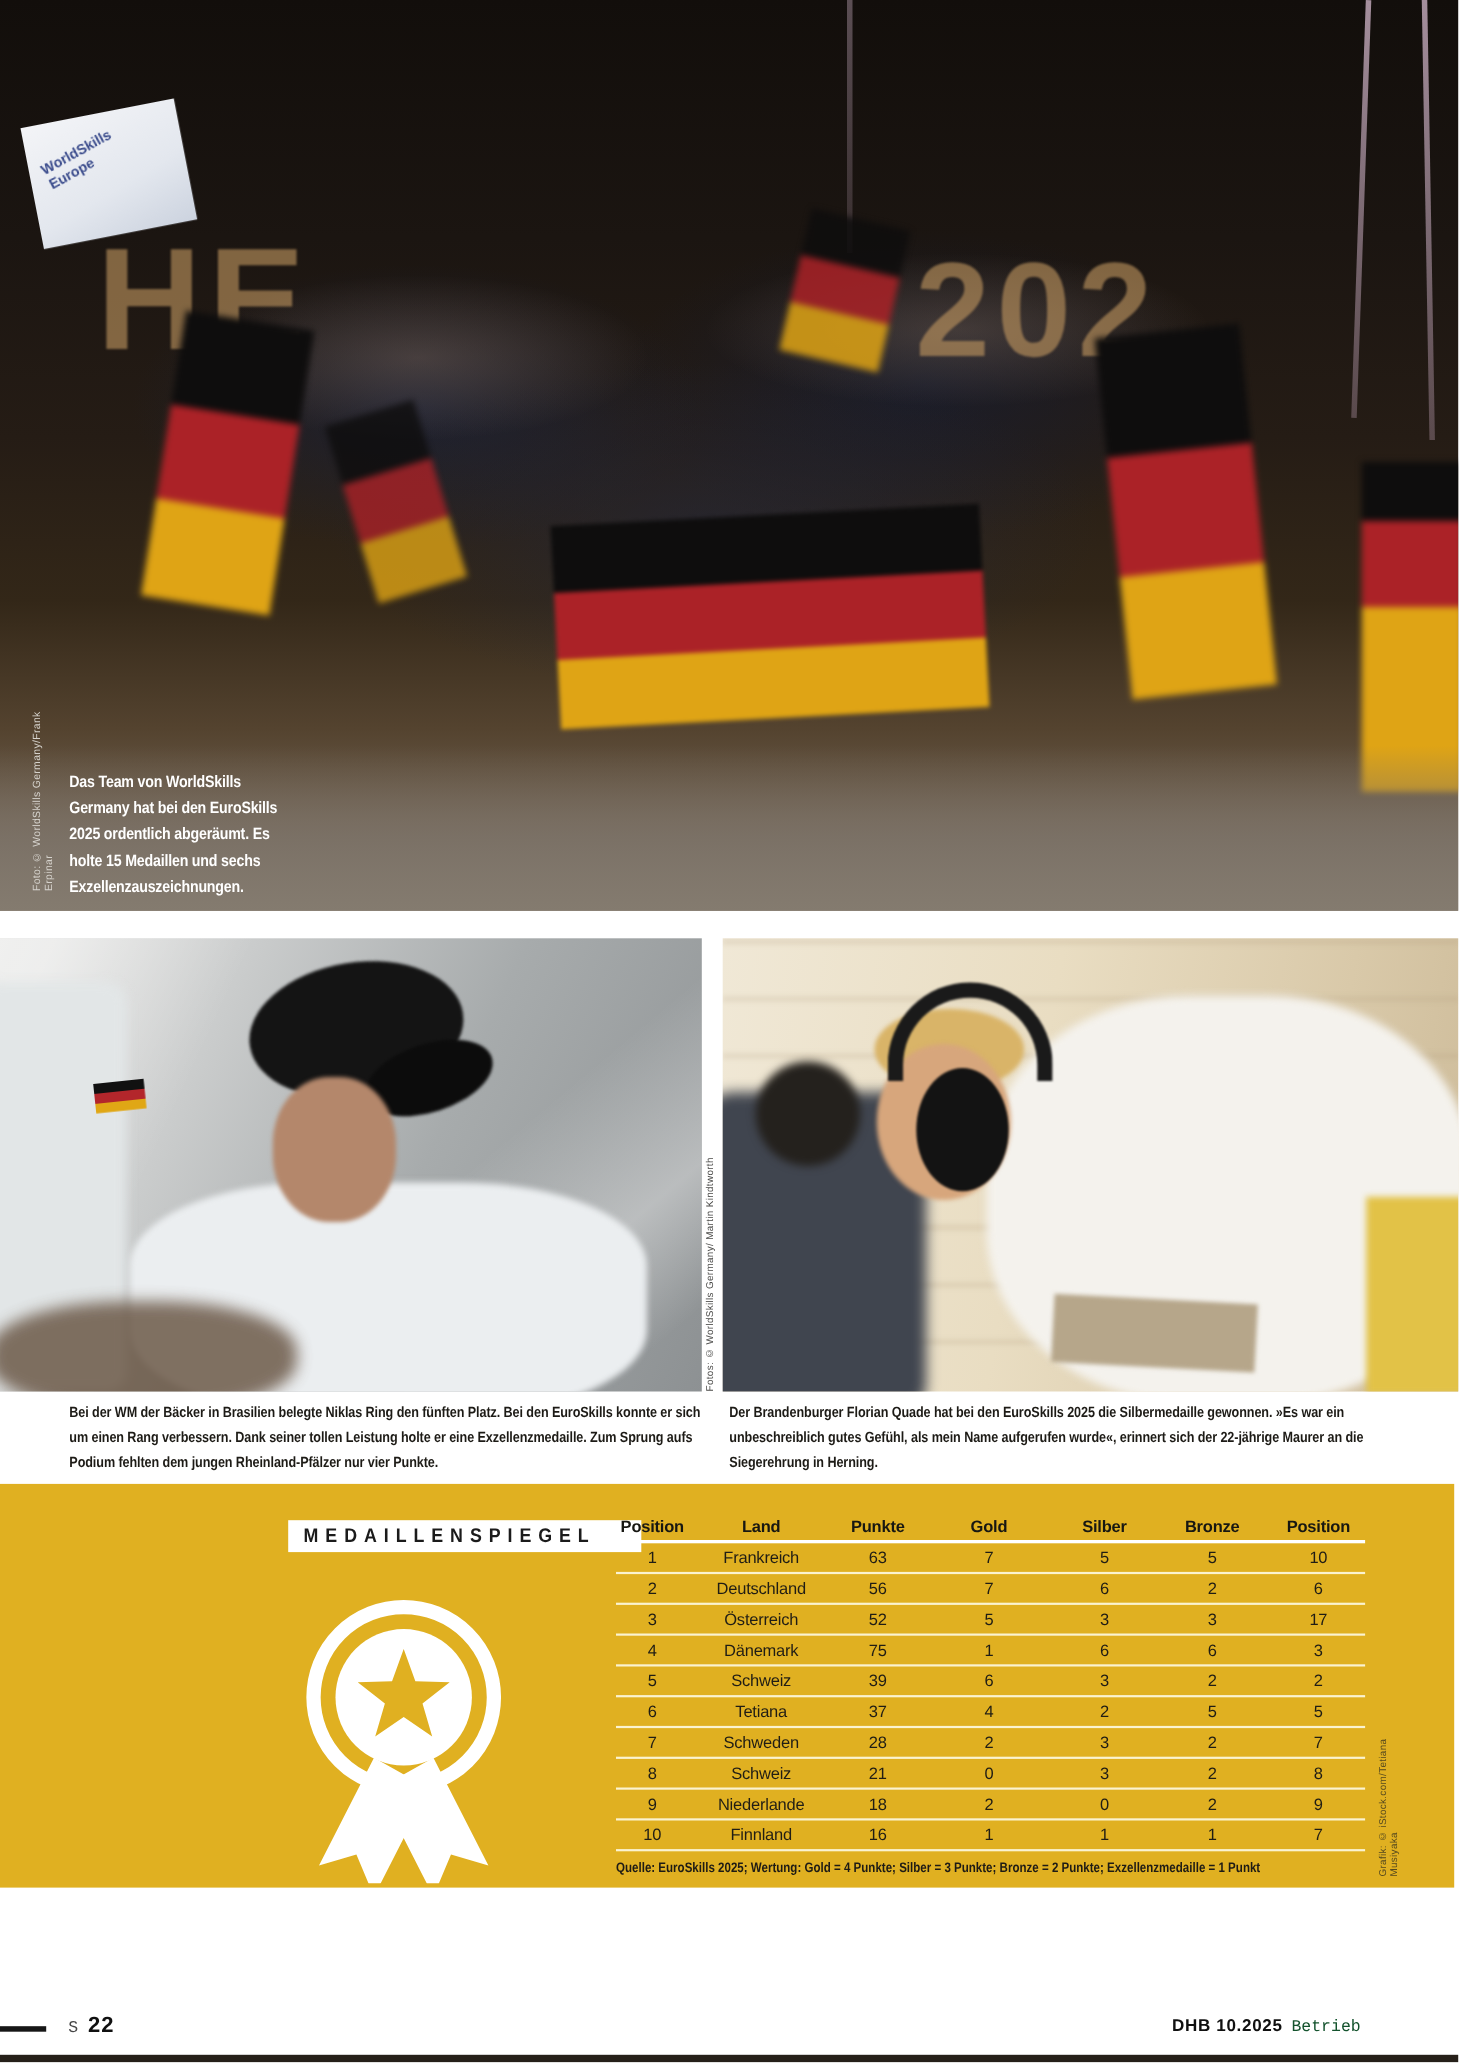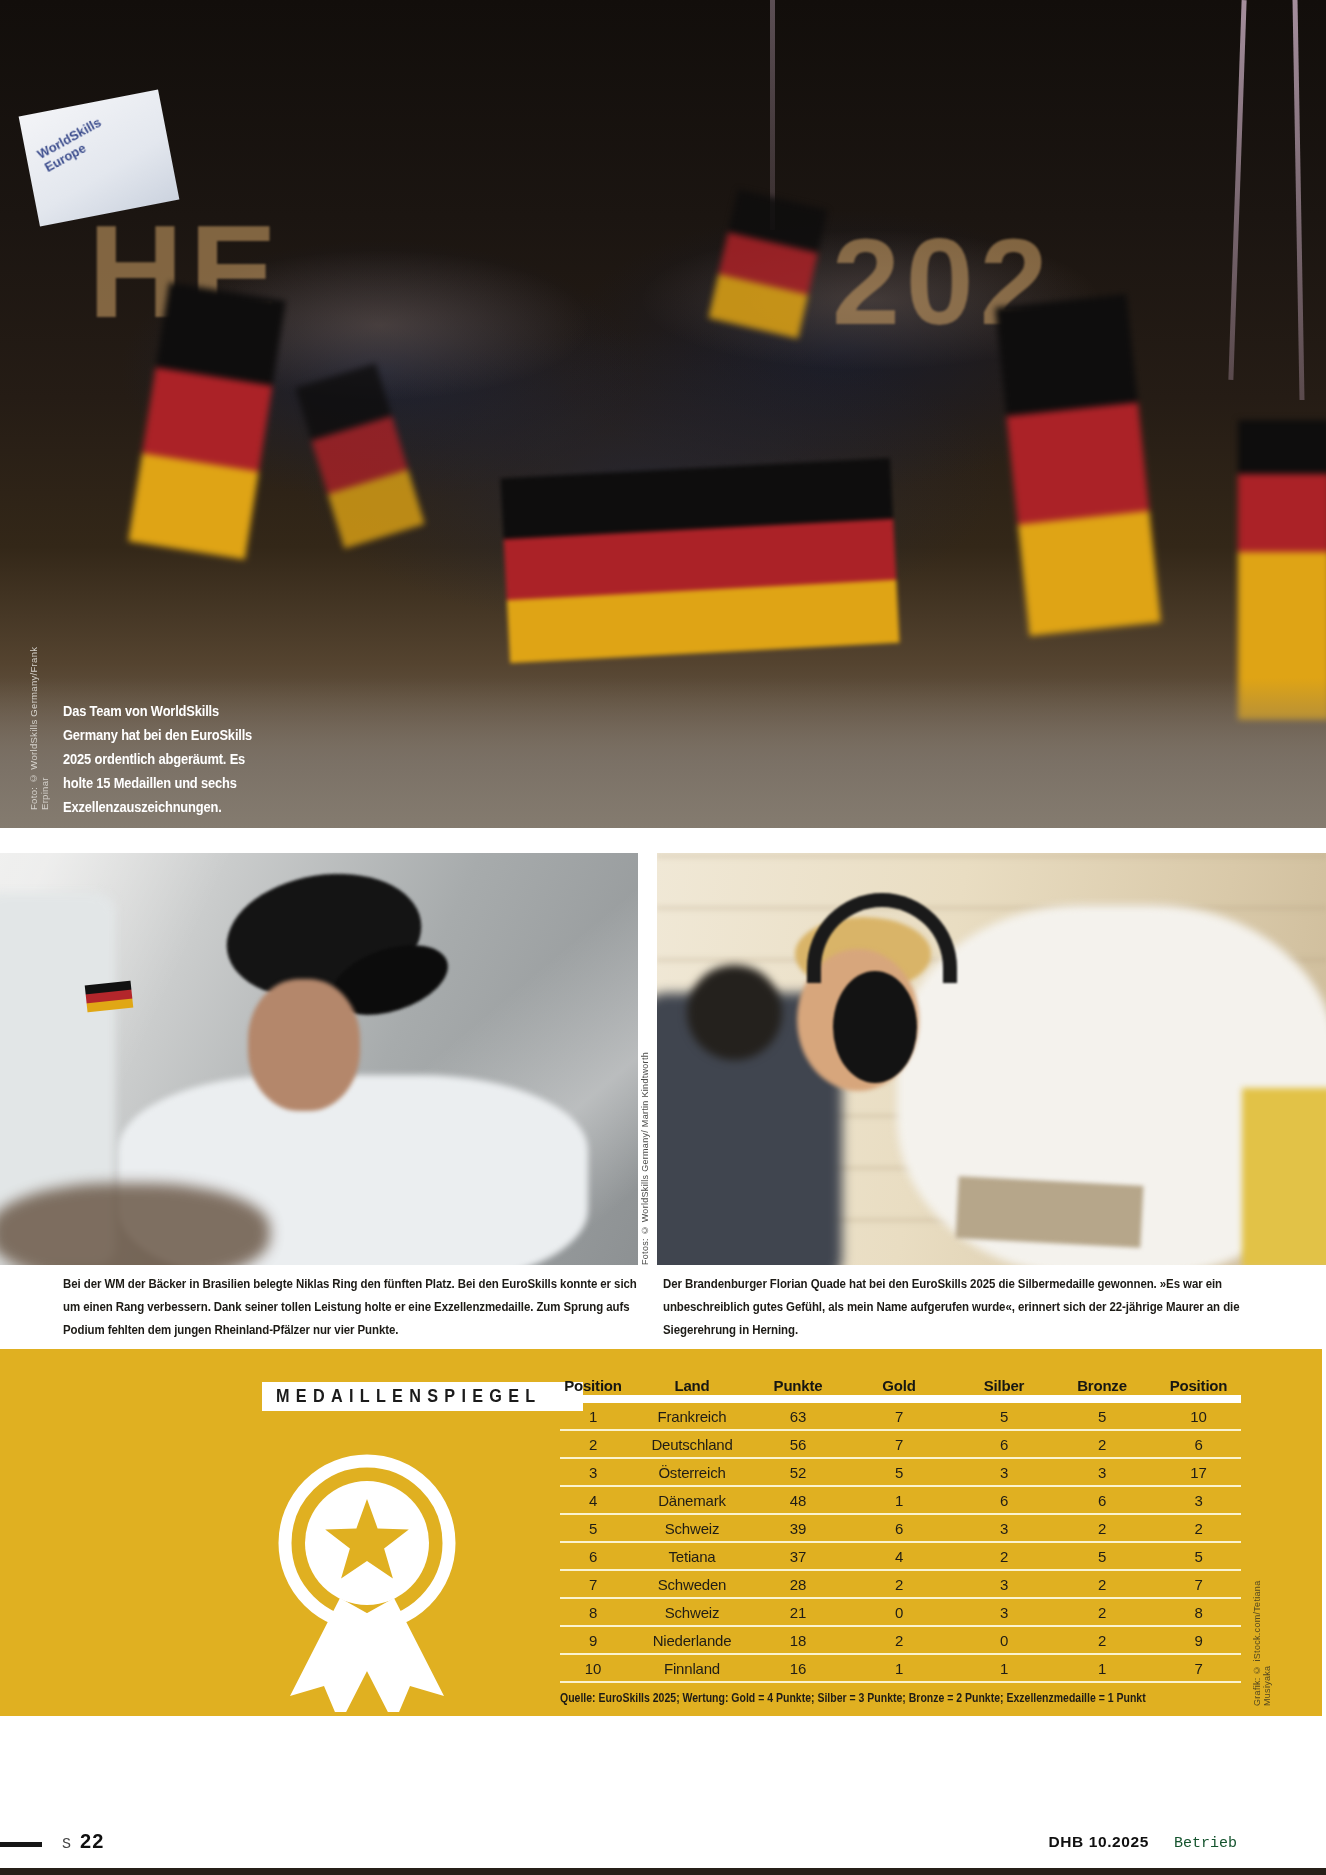--- a/index.html
+++ b/index.html
@@ -80,33 +80,33 @@
 
   
   .medal-panel { position:absolute; left:0; top:1349px; width:1322px; height:367px; background:#e0b021; }
   .heading-box { position:absolute; left:262px; top:33px; background:#ffffff; padding:4px 12px 4px 14px; }
   .heading-text { display:inline-block; font-size:18px; font-weight:700; letter-spacing:7px; color:#1b1b1b;
     transform:scaleX(.9); transform-origin:0 0; white-space:nowrap; }
   .medal-svg { position:absolute; left:278px; top:99px; }
   .medal-table { position:absolute; left:560px; top:27px; width:681px; --cols:66px 132px 80px 122px 88px 108px 85px; }
   .trow { display:grid; grid-template-columns:var(--cols); align-items:center; height:28px;
     border-bottom:2px solid #fbf3d0; }
-  .trow.thead { height:27px; border-bottom:8px solid #ffffff; }
+  .trow.thead { height:27px; border-bottom:3px solid #ffffff; }
   .tcell { text-align:center; font-size:15px; color:#201d15; letter-spacing:-.2px; }
   .thead .tcell { font-weight:700; color:#171712; }
   .source-line { position:absolute; left:560px; top:342px; width:810px; font-size:12.5px; font-weight:700;
     color:#1e1b15; transform:scaleX(.84); transform-origin:0 0; white-space:nowrap; }
   .panel-credit { left:1252px; top:195px; height:162px; color:#55491f; font-size:9px; position:absolute; }
 
   
   .footer-rule { position:absolute; left:0; top:1842px; width:42px; height:5px; background:#161616; }
   .footer-left { position:absolute; left:62px; top:1830px; display:flex; align-items:baseline; gap:9px; }
   .footer-page-prefix { font-family:"Liberation Mono", monospace; font-size:15px; color:#454545; }
   .footer-page-number { font-size:20px; font-weight:800; color:#101010; letter-spacing:1px; }
-  .footer-right { position:absolute; right:89px; top:1833px; display:flex; align-items:baseline; gap:25px; }
+  .footer-right { position:absolute; right:89px; top:1833px; display:flex; align-items:baseline; gap:8px; }
   .footer-issue { font-size:15.5px; font-weight:800; color:#101010; letter-spacing:.6px; }
   .footer-section { font-family:"Liberation Mono", monospace; font-size:15px; color:#14532d; }
   .bottom-edge { position:absolute; left:0; top:1868px; width:1326px; height:7px; background:#262019; }
 </style>
 </head>
 <body>
 
 <div class="page">
 
   <div class="top-photo">
@@ -209,21 +209,21 @@
           <div class="tcell">Österreich</div>
           <div class="tcell">52</div>
           <div class="tcell">5</div>
           <div class="tcell">3</div>
           <div class="tcell">3</div>
           <div class="tcell">17</div>
         </div>
         <div class="trow tbody">
           <div class="tcell">4</div>
           <div class="tcell">Dänemark</div>
-          <div class="tcell">48</div>
+          <div class="tcell">75</div>
           <div class="tcell">1</div>
           <div class="tcell">6</div>
           <div class="tcell">6</div>
           <div class="tcell">3</div>
         </div>
         <div class="trow tbody">
           <div class="tcell">5</div>
           <div class="tcell">Schweiz</div>
           <div class="tcell">39</div>
           <div class="tcell">6</div>

